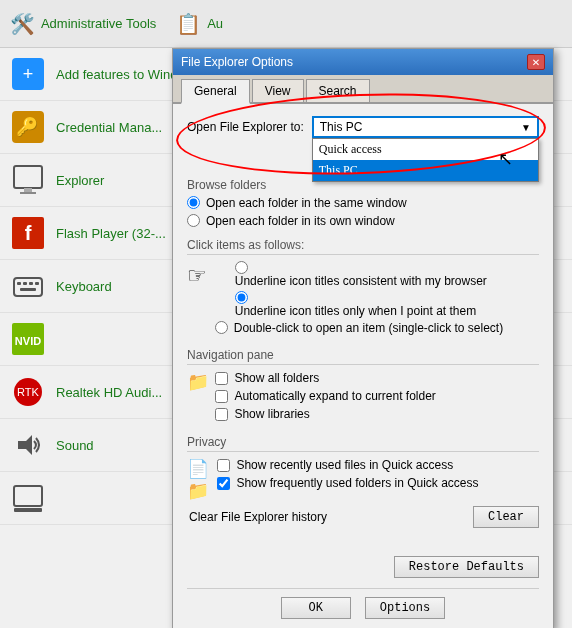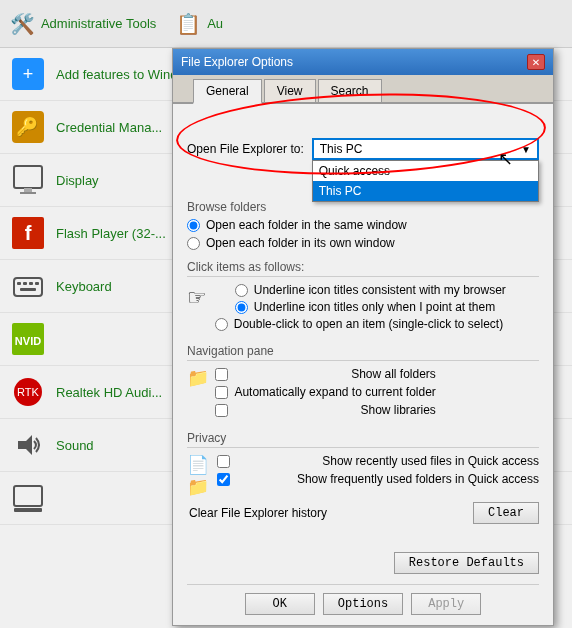--- a/index.html
+++ b/index.html
@@ -76,21 +76,21 @@
       justify-content: center;
       border-radius: 2px;
     }
 
     
     .tabs {
       display: flex;
       background: #d4d0c8;
       border-bottom: 2px solid #999;
       padding-top: 4px;
-      padding-left: 20px;
+      padding-left: 8px;
     }
 
     .tab {
       padding: 4px 12px;
       border: 1px solid #999;
       border-bottom: none;
       background: #e8e4de;
       margin-right: 2px;
       cursor: pointer;
       font-size: 12px;
@@ -100,21 +100,20 @@
       background: #f0f0f0;
       border-bottom: 2px solid #f0f0f0;
       margin-bottom: -2px;
       z-index: 1;
       position: relative;
     }
 
     
     .dialog-content {
       padding: 12px 14px;
-      margin-top: 22px;
     }
 
     
     .section-row {
       display: flex;
       align-items: center;
       margin-bottom: 8px;
     }
 
     .section-label {
@@ -137,39 +136,40 @@
       background: white;
       border: 1px solid #7a7a7a;
       z-index: 100;
       box-shadow: 2px 2px 4px rgba(0,0,0,0.3);
     }
 
     .dropdown-option {
       padding: 3px 6px;
       font-size: 12px;
       cursor: pointer;
+      font-family: Liberation Serif, serif;
     }
 
     .dropdown-option:hover, .dropdown-option.highlighted {
       background: #0078d7;
       color: white;
     }
 
     
     .red-oval {
       position: absolute;
       border: 2px solid red;
       border-radius: 50%;
       pointer-events: none;
       z-index: 200;
     }
 
     .radio-row {
       display: flex;
-      align-items: flex-end;
+      align-items: flex-start;
       margin-bottom: 4px;
       font-size: 12px;
     }
 
     .radio-row input[type=radio] {
       margin-right: 6px;
     }
 
     
     .click-section {
@@ -198,20 +198,21 @@
     .click-options {
       flex: 1;
     }
 
     .click-options .radio-row {
       margin-bottom: 3px;
     }
 
     .indent {
       margin-left: 20px;
+      flex-direction: column;
     }
 
     
     .nav-section {
       margin-bottom: 10px;
     }
 
     .nav-folder-icon {
       color: #d4a017;
       font-size: 18px;
@@ -221,21 +222,20 @@
     .nav-content {
       display: flex;
       align-items: flex-start;
     }
 
     .checkbox-row {
       display: flex;
       align-items: center;
       margin-bottom: 4px;
       font-size: 12px;
-      justify-content: space-between;
     }
 
     .checkbox-row input[type=checkbox] {
       margin-right: 6px;
     }
 
     
     .privacy-section {
       margin-bottom: 10px;
     }
@@ -280,21 +280,21 @@
 
     .restore-row {
       display: flex;
       justify-content: flex-end;
       margin-bottom: 10px;
     }
 
     .ok-cancel-row {
       display: flex;
       justify-content: center;
-      gap: 8px;
+      gap: 14px;
       border-top: 1px solid #ccc;
       padding-top: 8px;
     }
 
     .btn-ok {
       min-width: 70px;
     }
 
     .btn-cancel {
       min-width: 70px;
@@ -351,21 +351,21 @@
   </div>
   <div class="bg-item">
     <div class="bg-icon">
       <svg width="32" height="32" viewBox="0 0 32 32">
           <rect width="2" height="32" fill="transparent"></rect>
           <rect x="2" y="2" width="28" height="22" rx="2" fill="none" stroke="#555" stroke-width="2"></rect>
           <rect x="12" y="24" width="8" height="4" fill="#aaa"></rect>
           <rect x="8" y="28" width="16" height="2" fill="#888"></rect>
         </svg>
     </div>
-    <span>Display</span>
+    <span>Explorer</span>
   </div>
   <div class="bg-item">
     <div class="bg-icon">
       <svg width="32" height="32" viewBox="0 0 32 32">
           <rect width="32" height="32" fill="#cc2200" rx="2"></rect>
           <text x="16" y="23" text-anchor="middle" fill="white" font-size="20" font-weight="bold">f</text>
         </svg>
     </div>
     <span>Flash Player (32-...</span>
   </div>
@@ -529,21 +529,20 @@
     </div>
   </div>
 
   <div class="dialog-footer">
     <div class="restore-row">
       <button class="btn">Restore Defaults</button>
     </div>
     <div class="ok-cancel-row">
       <button class="btn btn-ok">OK</button>
       <button class="btn btn-cancel">Options</button>
-      <button class="btn btn-apply">Apply</button>
     </div>
   </div>
 </div>
 
 <div class="red-oval" style="top:94px; left:176px; width:370px; height:80px; transform: rotate(-2deg);">
 </div>
 
 <div class="cursor-arrow" style="top:148px; left:498px;">↖</div>
 
 </body></html>

